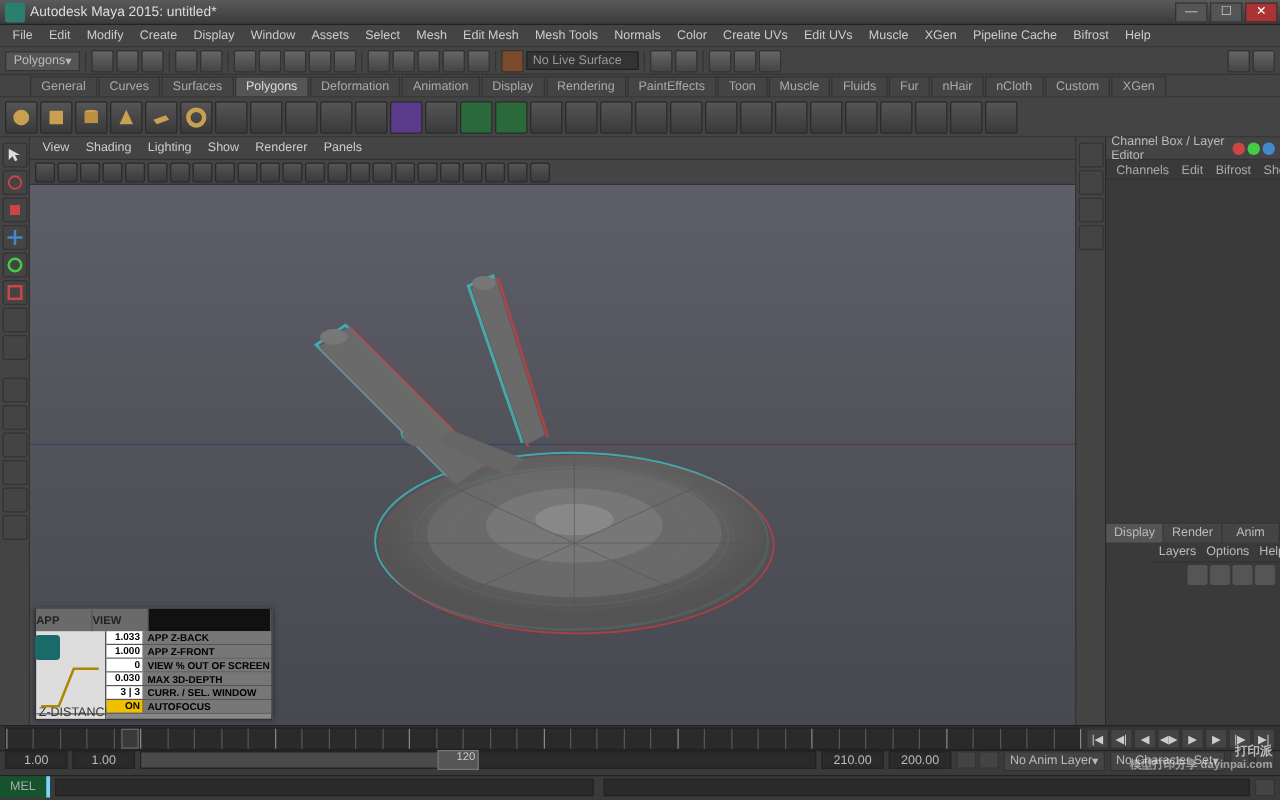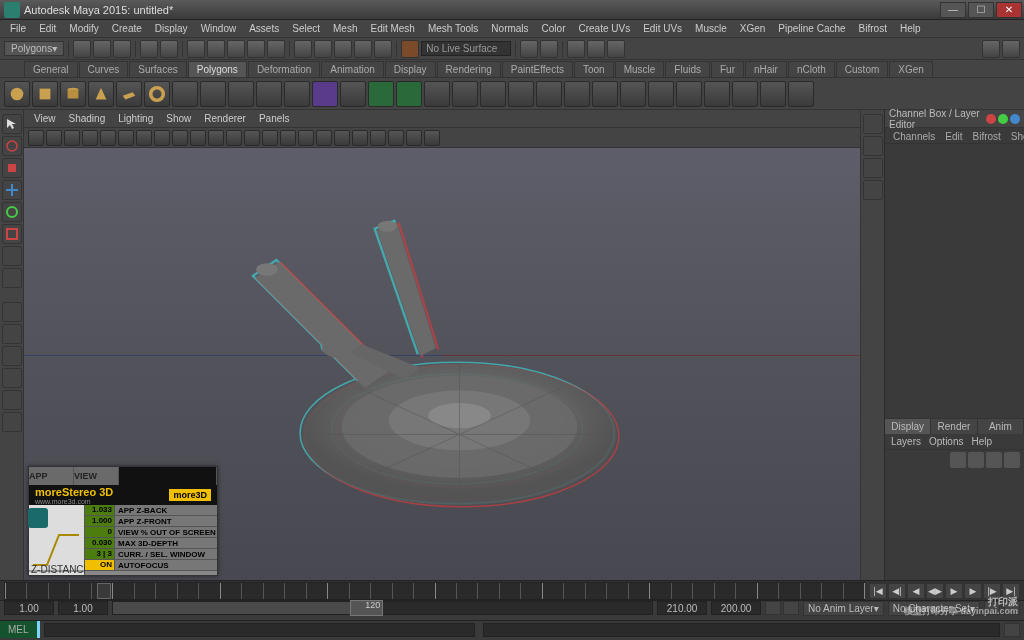--- a/index.html
+++ b/index.html
@@ -39,21 +39,21 @@
 .chpanel { width:140px; background:#3a3a3a; border-left:1px solid #2a2a2a; display:flex; flex-direction:column; }
 .chpanel .hdr { height:18px; background:#444; display:flex; justify-content:space-between; align-items:center; padding:0 4px; border-bottom:1px solid #333; }
 .chpanel .hdr .dots { display:flex; gap:2px; }
 .chpanel .hdr .dots div { width:10px; height:10px; border-radius:50%; }
 .chpanel .subhdr { height:16px; display:flex; gap:2px; padding:2px 4px; border-bottom:1px solid #333;text-align:center; }
 .chpanel .subhdr span { padding:1px 4px; color:#aaa; }
 .chpanel .body { flex:1; background:#3a3a3a; }
 .chpanel .tabs2 { height:16px; display:flex; border-top:1px solid #333; }
 .chpanel .tabs2 span { flex:1; text-align:center; padding:2px 0; background:#444; border-right:1px solid #333; }
 .chpanel .tabs2 span.active { background:#555; }
-.chpanel .layerhdr { height:16px; display:flex; gap:8px; padding:2px 6px; border-bottom:1px solid #333; }
+.chpanel .layerhdr { height:16px; display:flex; gap:8px; padding:2px 6px; border-bottom:1px solid #333;margin-left:36px; }
 .chpanel .layericons { height:20px; display:flex; justify-content:flex-end; gap:2px; padding:2px 4px; }
 .chpanel .layericons .li { width:16px; height:16px; background:#555; border-radius:2px; }
 .chpanel .layerbody { flex:0 0 110px; background:#3a3a3a; }
 .timeslider { height:20px; background:#333; border-top:1px solid #222; display:flex; align-items:center; position:relative; }
 .timeslider .ruler { flex:1; height:18px; background:#2a2a2a; margin:0 4px; position:relative; border:1px solid #222; }
 .timeslider .ruler .tick { position:absolute; top:0; bottom:0; width:1px; background:#555; }
 .timeslider .cur { position:absolute; top:0; bottom:0; width:14px; background:#3a3a3a; border:1px solid #666; left:92px; }
 .timeslider .pb { display:flex; gap:1px; margin-right:4px; }
 .timeslider .pb .b { width:18px; height:16px; background:#444; border:1px solid #333; display:flex; align-items:center; justify-content:center; color:#ccc; font-size:9px; }
 .rangebar { height:20px; background:#3a3a3a; display:flex; align-items:flex-start; gap:4px; padding:0 4px; border-top:1px solid #222; }
@@ -71,21 +71,21 @@
 .stereo-overlay { position:absolute; left:4px; bottom:4px; width:190px; background:#888; border:1px solid #333; box-shadow:0 0 4px rgba(0,0,0,0.5); }
 .stereo-overlay .top { display:flex; height:18px; background:#6a6a6a; }
 .stereo-overlay .top div { flex:1; line-height:18px; color:#222; font-weight:bold; border-right:1px solid #555; font-size:9px; }
 .stereo-overlay .brand { background:#111; height:20px; display:flex; align-items:center; justify-content:space-between; padding:0 6px; }
 .stereo-overlay .brand .logo { color:#f0c000; font-weight:bold; font-size:11px; }
 .stereo-overlay .brand .m3d { background:#f0c000; color:#000; padding:1px 4px; font-weight:bold; font-size:9px; }
 .stereo-overlay .body2 { display:flex; }
 .stereo-overlay .graph { width:56px; height:70px; background:#ddd; border-right:1px solid #555; position:relative; }
 .stereo-overlay .rows { flex:1; }
 .stereo-overlay .row { display:flex; height:11px; border-bottom:1px solid #555; }
-.stereo-overlay .row .v { width:30px; background:#4d7c0f; color:#000; text-align:right; padding-right:2px; font-size:8px; border-right:1px solid #555; font-weight:bold; }
+.stereo-overlay .row .v { width:30px; background:#ffffff; color:#000; text-align:right; padding-right:2px; font-size:8px; border-right:1px solid #555; font-weight:bold; }
 .stereo-overlay .row .v.on { background:#f0c000; }
 .stereo-overlay .row .l { flex:1; background:#777; color:#000; padding-left:3px; font-size:8px; font-weight:bold; line-height:11px; }
 .watermark { position:absolute; right:6px; bottom:24px; color:rgba(255,255,255,0.6); font-size:18px; font-weight:bold; text-align:right; line-height:1; }
 .watermark .sub { font-size:9px; color:rgba(255,255,255,0.5); }
 .corner { position:absolute; left:4px; bottom:52px; width:20px; height:20px; background:#1a6a6a; border-radius:3px; }
 </style>
 </head>
 <body>
 
 <div class="titlebar">
@@ -362,27 +362,20 @@
         <ellipse cx="278" cy="45" rx="12" ry="7" fill="#777"></ellipse>
         <ellipse cx="215" cy="200" rx="20" ry="12" fill="#6a6a6a"></ellipse>
         <path d="M230 205 L300 240 L320 225 L245 195 Z" fill="#666"></path>
       </svg>
 
       <div class="stereo-overlay">
         <div class="top">
           <div>APP</div>
           <div>VIEW</div>
           <div style="flex:2.2;background:#111"></div>
-        </div>
-        <div class="brand">
-          <div>
-            <div class="logo">moreStereo 3D</div>
-            <div style="font-size:7px;color:#888">www.more3d.com</div>
-          </div>
-          <div class="m3d">more3D</div>
         </div>
         <div class="body2">
           <div class="graph">
             <svg width="56" height="70">
                 <polyline points="4,60 18,60 30,30 50,30" fill="none" stroke="#aa8800" stroke-width="2"></polyline>
                 <line x1="0" y1="66" x2="56" y2="66" stroke="#555"></line>
                 <text x="2" y="68" font-size="6" fill="#333">Z-DISTANCE</text>
               </svg>
           </div>
           <div class="rows">

